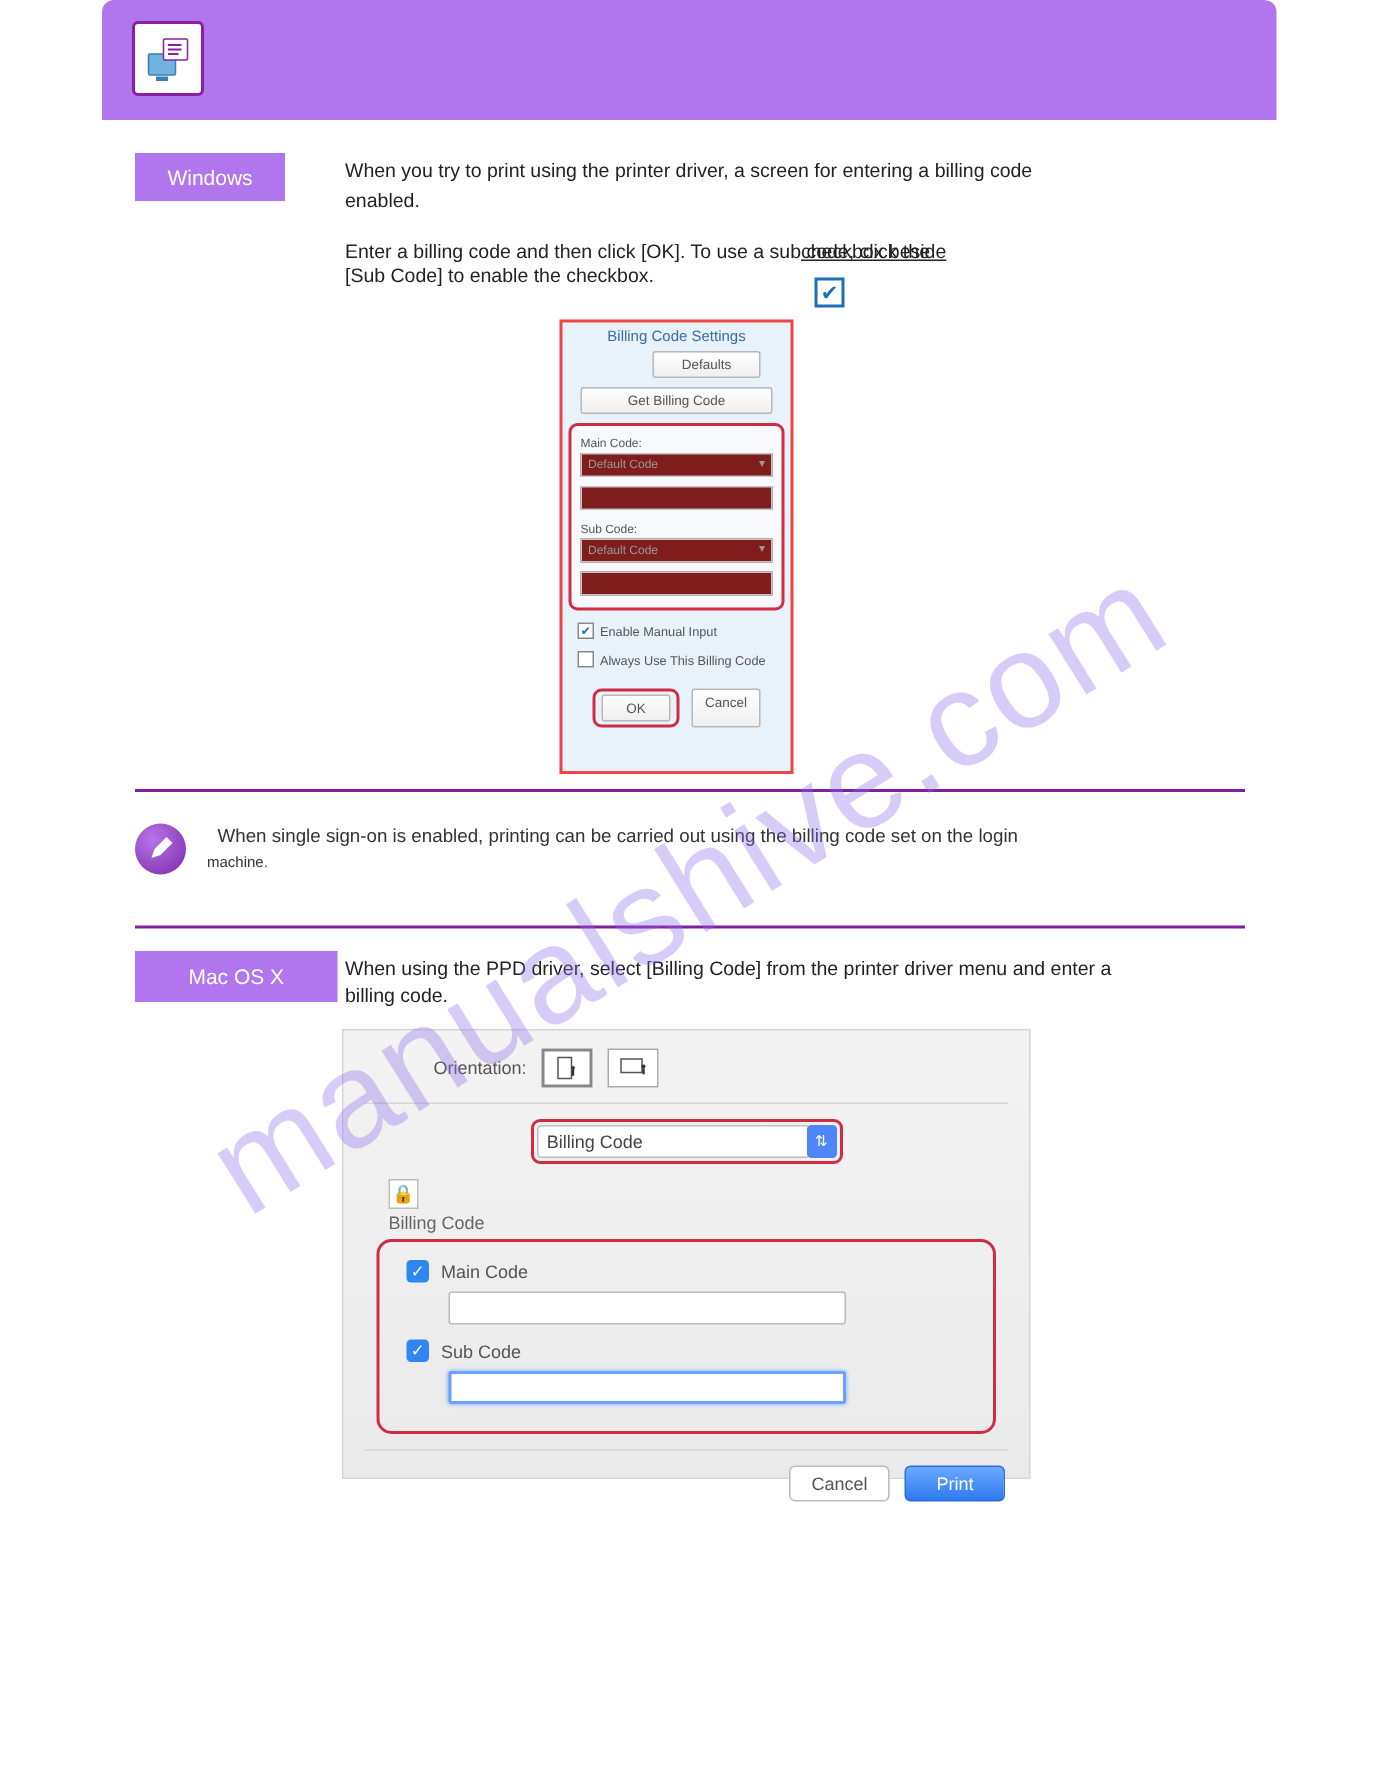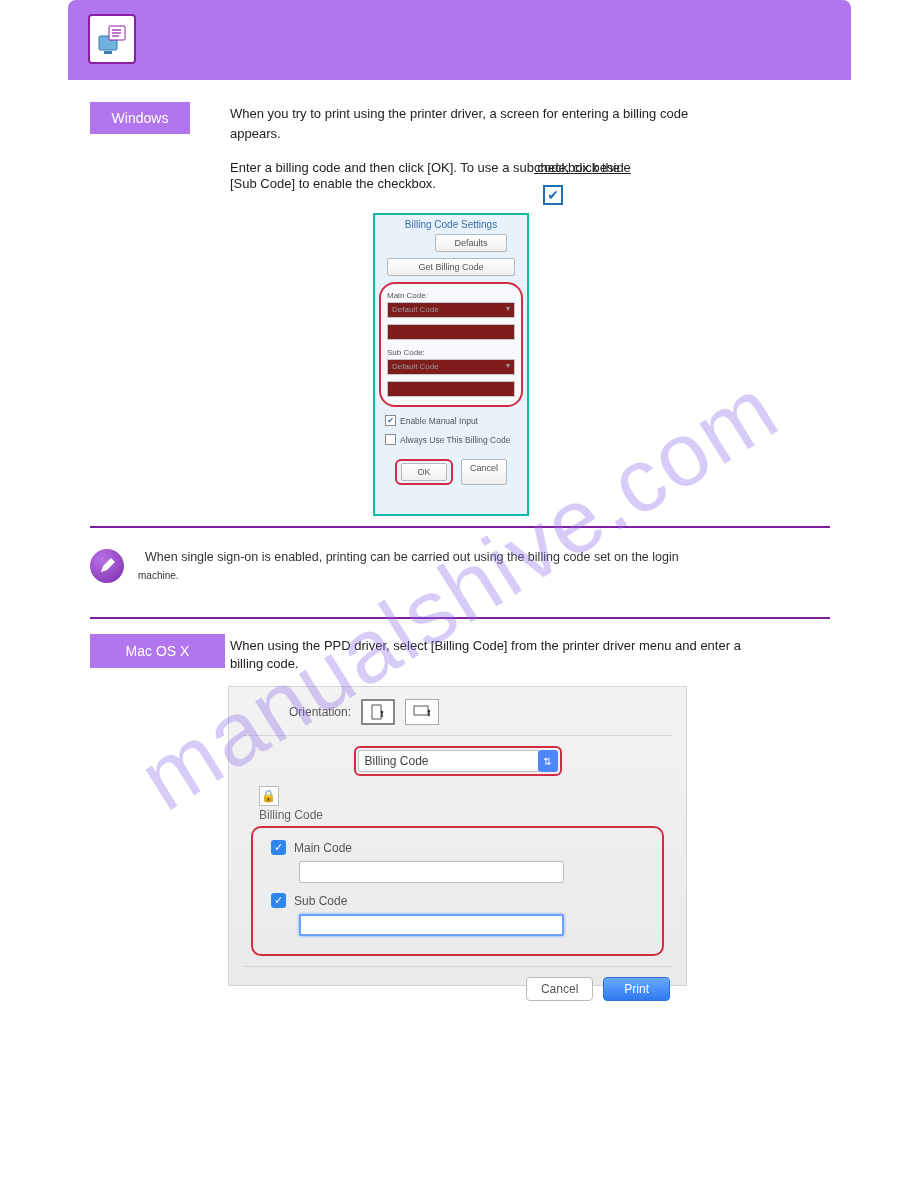--- a/index.html
+++ b/index.html
@@ -78,21 +78,21 @@
     background: #fff;
     display:flex; align-items:center; justify-content:center;
     font-size: 14px; color:#1e6fb8;
   }
 
   
   .win-dialog {
     position: absolute;
     left: 373px; top: 213px;
     width: 156px; height: 303px;
-    border: 2px solid #14b8a6;
+    border: 2px solid #ef4444;
     background: #e8f2fb;
     font-size: 9px;
     color: #555;
   }
   .win-dialog .title {
     text-align: center;
     padding: 4px 0 2px;
     font-size: 10px;
     color: #3a6da8;
   }
@@ -102,21 +102,21 @@
     text-align: center;
     font-size: 9px;
     padding: 3px 0;
     border-radius: 2px;
   }
   .win-dialog .defaults { margin: 2px 12px 6px 60px; width: 72px; }
   .win-dialog .getbc { margin: 0 12px 6px 12px; }
   .win-dialog .red-frame {
     margin: 0 4px 0 4px;
     border: 2px solid #d22c44;
-    border-radius: 16px;
+    border-radius: 6px;
     padding: 4px 6px 8px 6px;
     background: #f7f9fc;
   }
   .win-dialog .lbl { font-size: 8px; margin: 3px 0 2px; }
   .win-dialog .combo, .win-dialog .textin {
     border: 1px solid #c5c5c5;
     background: #7f1d1d;
     height: 16px;
     font-size: 8px;
     padding: 2px 4px;
@@ -223,21 +223,21 @@
       <line x1="17" y1="14" x2="24" y2="14" stroke="#8a1fa0" stroke-width="1.2"></line>
       <rect x="9" y="29" width="8" height="3" fill="#3d7fb3"></rect>
     </svg>
   </div>
 </div>
 
 <div class="badge badge1">
   <span>Windows</span>
 </div>
 <div class="step-text step1-line1">When you try to print using the printer driver, a screen for entering a billing code</div>
-<div class="step-text step1-line2">appears.</div>
+<div class="step-text step1-line2">enabled.</div>
 <div class="step-text step1-line3">Enter a billing code and then click [OK]. To use a sub code, click the</div>
 <div class="step-text step1-line4">checkbox beside</div>
 <div class="step-text step1-line5">[Sub Code] to enable the checkbox.</div>
 <div class="checkmark-glyph">✔</div>
 
 <div class="win-dialog">
   <div class="title">Billing Code Settings</div>
   <div class="btn defaults">Defaults</div>
   <div class="btn getbc">Get Billing Code</div>
   <div class="red-frame">

